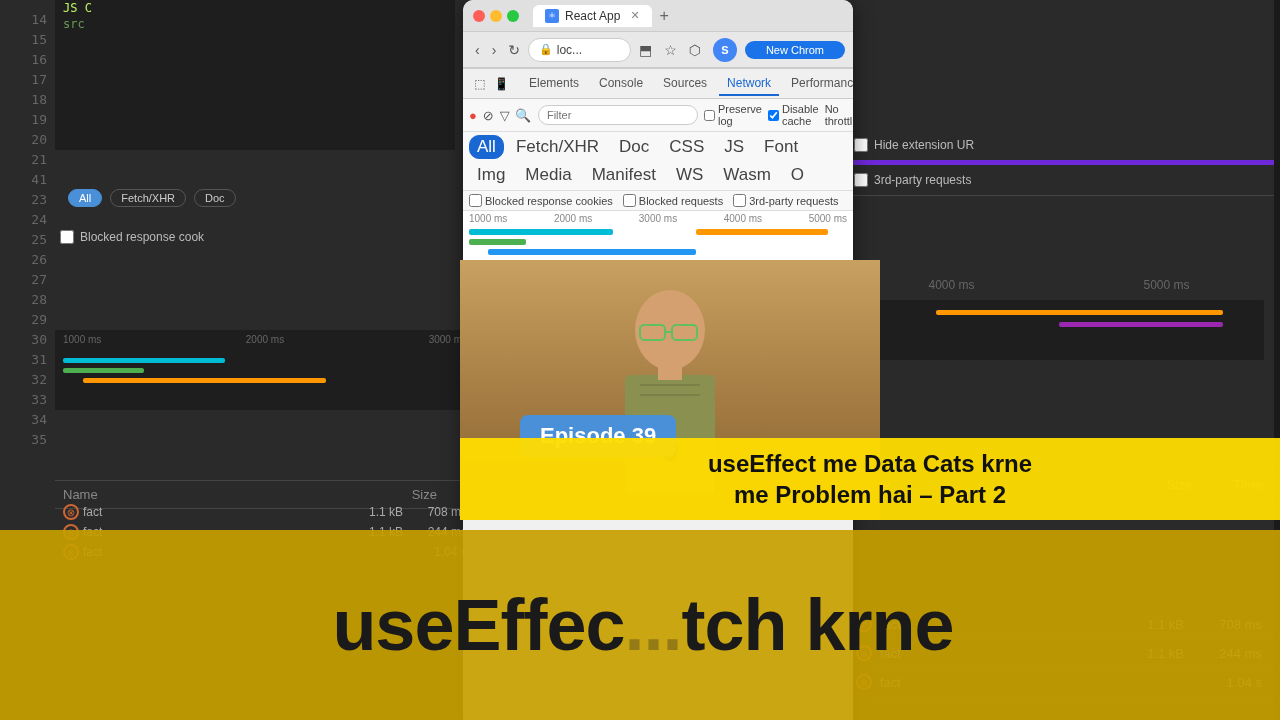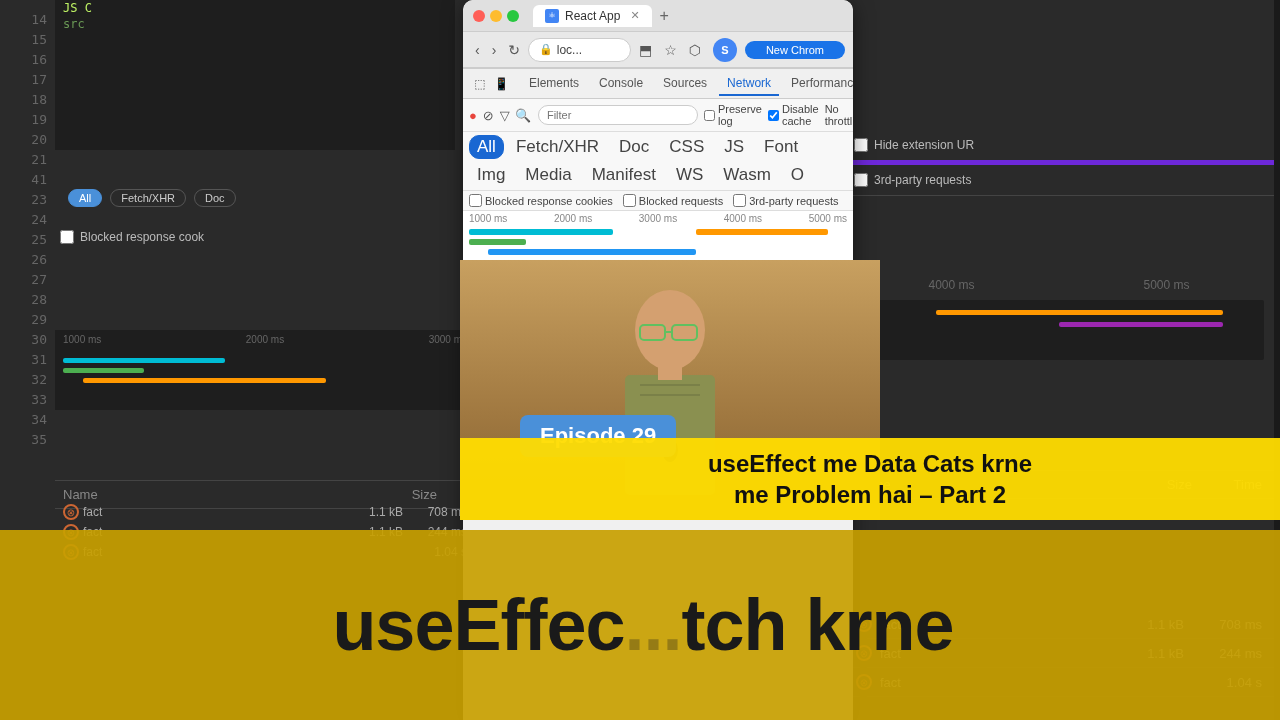--- a/index.html
+++ b/index.html
@@ -828,21 +828,21 @@
       <span class="dr-name">fact</span>
       <span class="dr-status"></span>
       <span class="dr-initiator"></span>
       <span class="dr-size"></span>
       <span class="dr-time">1.04 s</span>
     </div>
 
   </div>
 </div>
 
-<div class="episode-badge">Episode 29</div>
+<div class="episode-badge">Episode 39</div>
 
 <div class="camera-overlay">
   <div style="width:100%;height:100%;background:linear-gradient(180deg,#c8a060 0%,#a07840 60%,#806030 100%);display:flex;align-items:center;justify-content:center;">
 
     <svg width="200" height="240" viewBox="0 0 200 240">
 
       <ellipse cx="100" cy="60" rx="35" ry="40" fill="#d4a070"></ellipse>
 
       <rect x="70" y="55" width="25" height="15" rx="4" fill="none" stroke="#60c060" stroke-width="2"></rect>
       <rect x="102" y="55" width="25" height="15" rx="4" fill="none" stroke="#60c060" stroke-width="2"></rect>

